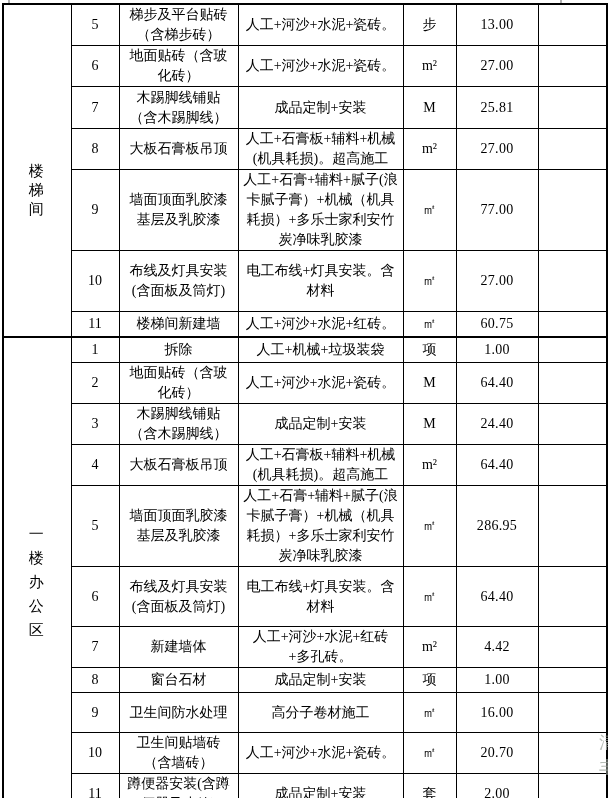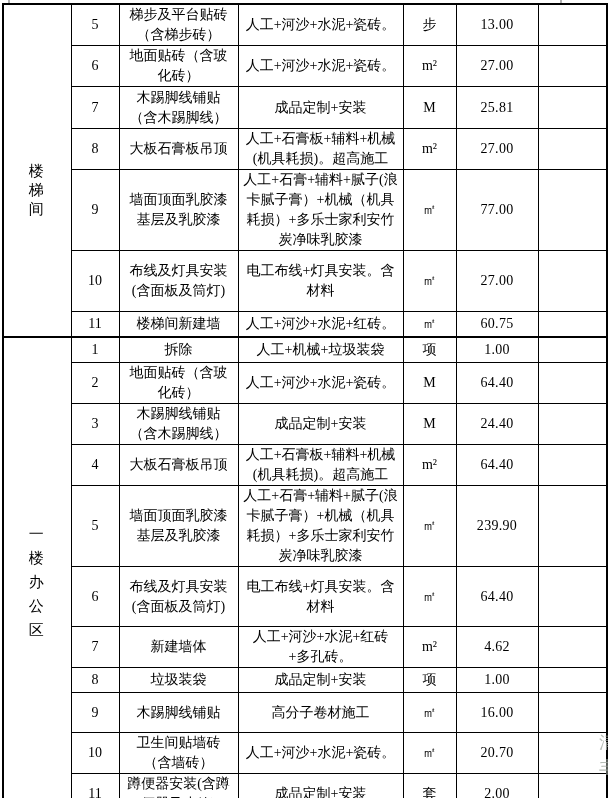--- a/index.html
+++ b/index.html
@@ -184,50 +184,50 @@
     <td class="c-desc">人工+石膏板+辅料+机械(机具耗损)。超高施工</td>
     <td class="c-unit">m²</td>
     <td class="c-qty">64.40</td>
     <td class="c-note"></td>
   </tr>
         <tr style="height: 78px;">
     <td class="c-no">5</td>
     <td class="c-item">墙面顶面乳胶漆基层及乳胶漆</td>
     <td class="c-desc">人工+石膏+辅料+腻子(浪卡腻子膏）+机械（机具耗损）+多乐士家利安竹炭净味乳胶漆</td>
     <td class="c-unit">㎡</td>
-    <td class="c-qty">239.90</td>
+    <td class="c-qty">286.95</td>
     <td class="c-note"></td>
   </tr>
         <tr style="height: 60px;">
     <td class="c-no">6</td>
     <td class="c-item">布线及灯具安装(含面板及筒灯)</td>
     <td class="c-desc">电工布线+灯具安装。含材料</td>
     <td class="c-unit">㎡</td>
     <td class="c-qty">64.40</td>
     <td class="c-note"></td>
   </tr>
         <tr style="height: 40px;">
     <td class="c-no">7</td>
     <td class="c-item">新建墙体</td>
     <td class="c-desc">人工+河沙+水泥+红砖+多孔砖。</td>
     <td class="c-unit">m²</td>
-    <td class="c-qty">4.62</td>
+    <td class="c-qty">4.42</td>
     <td class="c-note"></td>
   </tr>
         <tr style="height: 25px;">
     <td class="c-no">8</td>
-    <td class="c-item">垃圾装袋</td>
+    <td class="c-item">窗台石材</td>
     <td class="c-desc">成品定制+安装</td>
     <td class="c-unit">项</td>
     <td class="c-qty">1.00</td>
     <td class="c-note"></td>
   </tr>
         <tr style="height: 40px;">
     <td class="c-no">9</td>
-    <td class="c-item">木踢脚线铺贴</td>
+    <td class="c-item">卫生间防水处理</td>
     <td class="c-desc">高分子卷材施工</td>
     <td class="c-unit">㎡</td>
     <td class="c-qty">16.00</td>
     <td class="c-note"></td>
   </tr>
         <tr style="height: 40px;">
     <td class="c-no">10</td>
     <td class="c-item">卫生间贴墙砖（含墙砖）</td>
     <td class="c-desc">人工+河沙+水泥+瓷砖。</td>
     <td class="c-unit">㎡</td>

